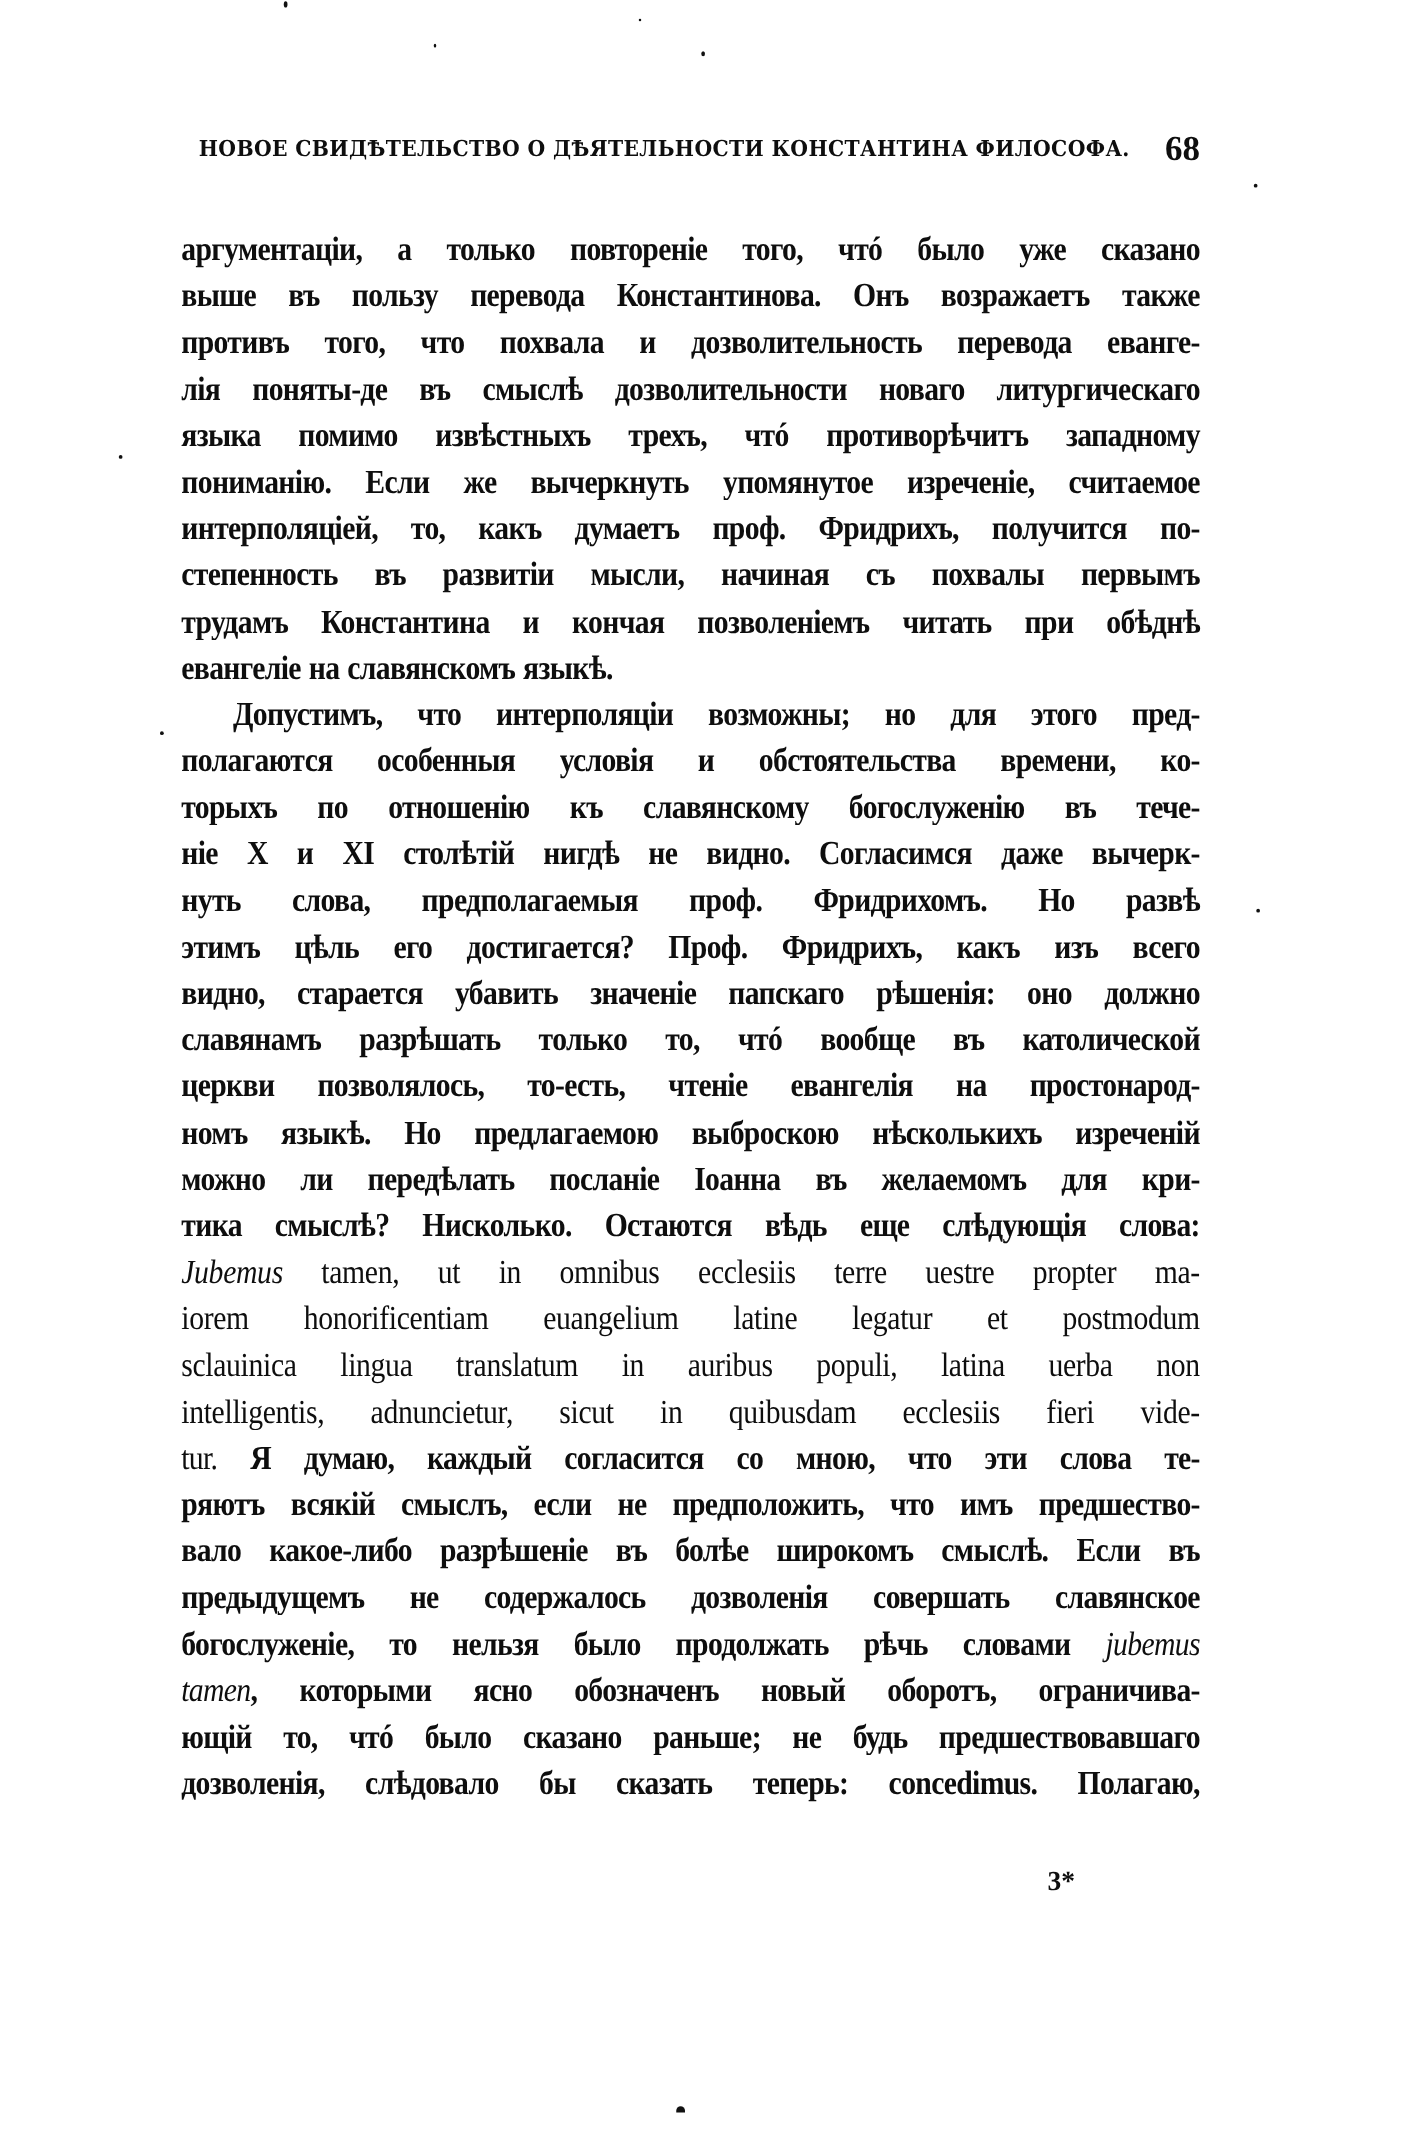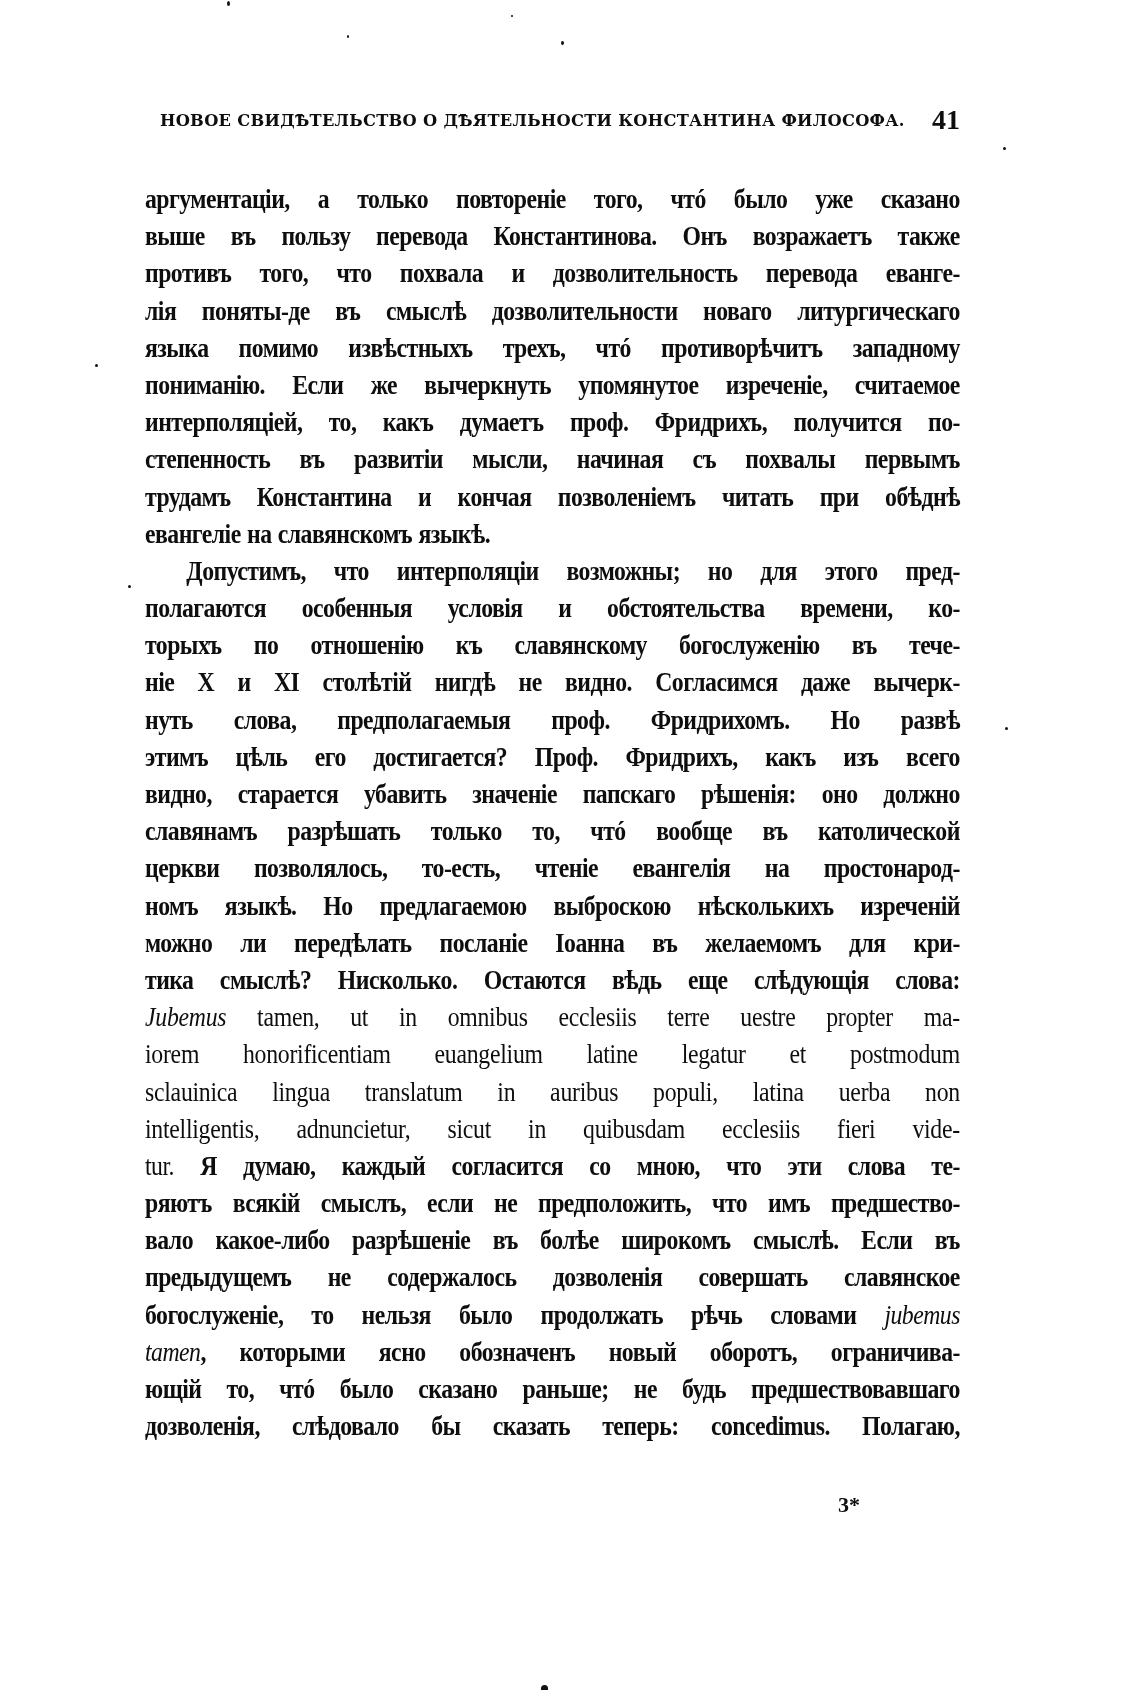--- a/index.html
+++ b/index.html
@@ -22,21 +22,21 @@
       background: #ffffff;
     }
     .running-head {
       position: absolute;
       left: 160px;
       top: 110px;
       width: 800px;
       height: 32px;
       display: flex;
       align-items: baseline;
-      justify-content: center;
+      justify-content: flex-end;
     }
     .running-head .title {
       font-family: "DejaVu Serif", "Liberation Serif", serif;
       font-weight: bold;
       font-size: 17.5px;
       letter-spacing: 0.3px;
       transform: scaleX(0.93);
       transform-origin: left center;
       white-space: nowrap;
     }
@@ -108,21 +108,21 @@
   <div class="speck" style="left:511px;top:15px;width:2px;height:2px;"></div>
   <div class="speck" style="left:561px;top:41px;width:3px;height:4px;"></div>
   <div class="speck" style="left:95px;top:364px;width:3px;height:3px;"></div>
   <div class="speck" style="left:128px;top:585px;width:3px;height:3px;"></div>
   <div class="speck" style="left:1003px;top:147px;width:3px;height:3px;"></div>
   <div class="speck" style="left:1005px;top:727px;width:3px;height:3px;"></div>
   <div class="speck" style="left:541px;top:1685px;width:7px;height:5px;border-radius:4px 4px 0 0;"></div>
 
   <div class="running-head">
     <span class="title">НОВОЕ СВИДѢТЕЛЬСТВО О ДѢЯТЕЛЬНОСТИ КОНСТАНТИНА ФИЛОСОФА.</span>
-    <span class="folio">41</span>
+    <span class="folio">68</span>
   </div>
 
   <div class="text-block">
 
     <div>
       <span class="line">аргументаціи, а только повтореніе того, чтó было уже сказано</span>
       <span class="line">выше въ пользу перевода Константинова. Онъ возражаетъ также</span>
       <span class="line">противъ того, что похвала и дозволительность перевода еванге-</span>
       <span class="line">лія поняты-де въ смыслѣ дозволительности новаго литургическаго</span>
       <span class="line">языка помимо извѣстныхъ трехъ, чтó противорѣчитъ западному</span>

